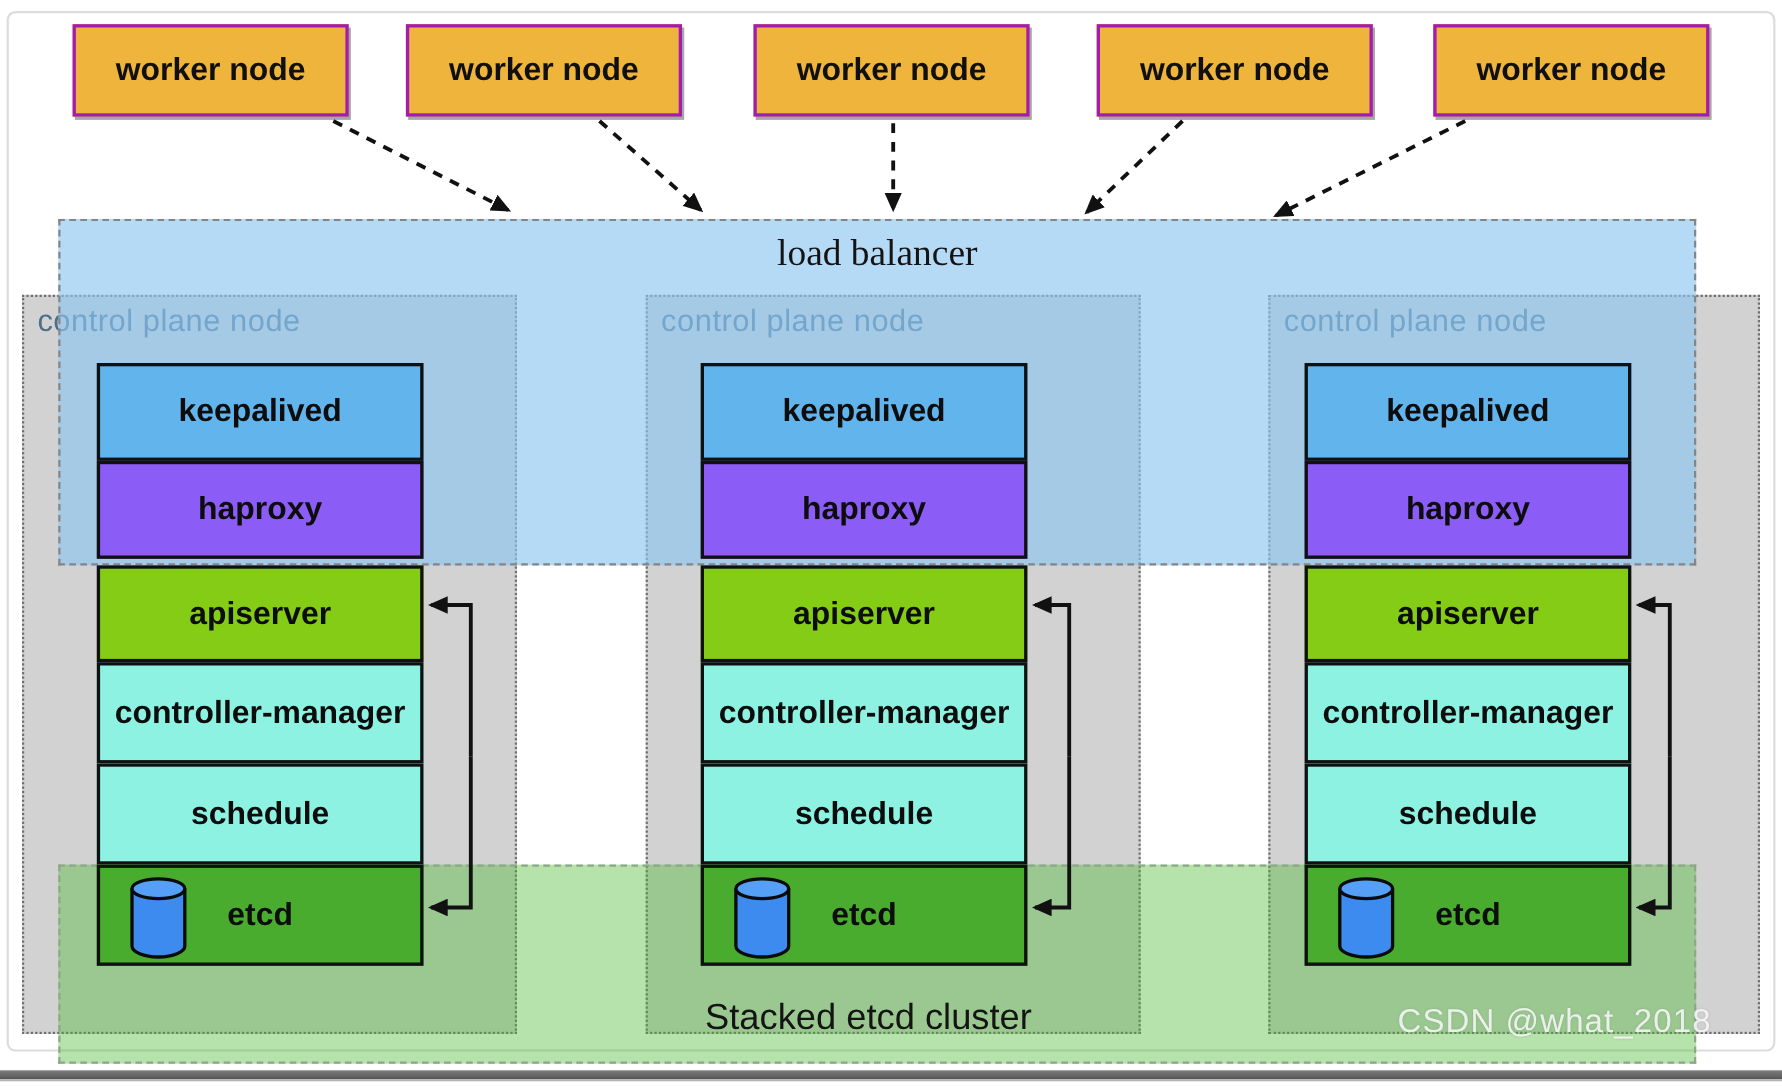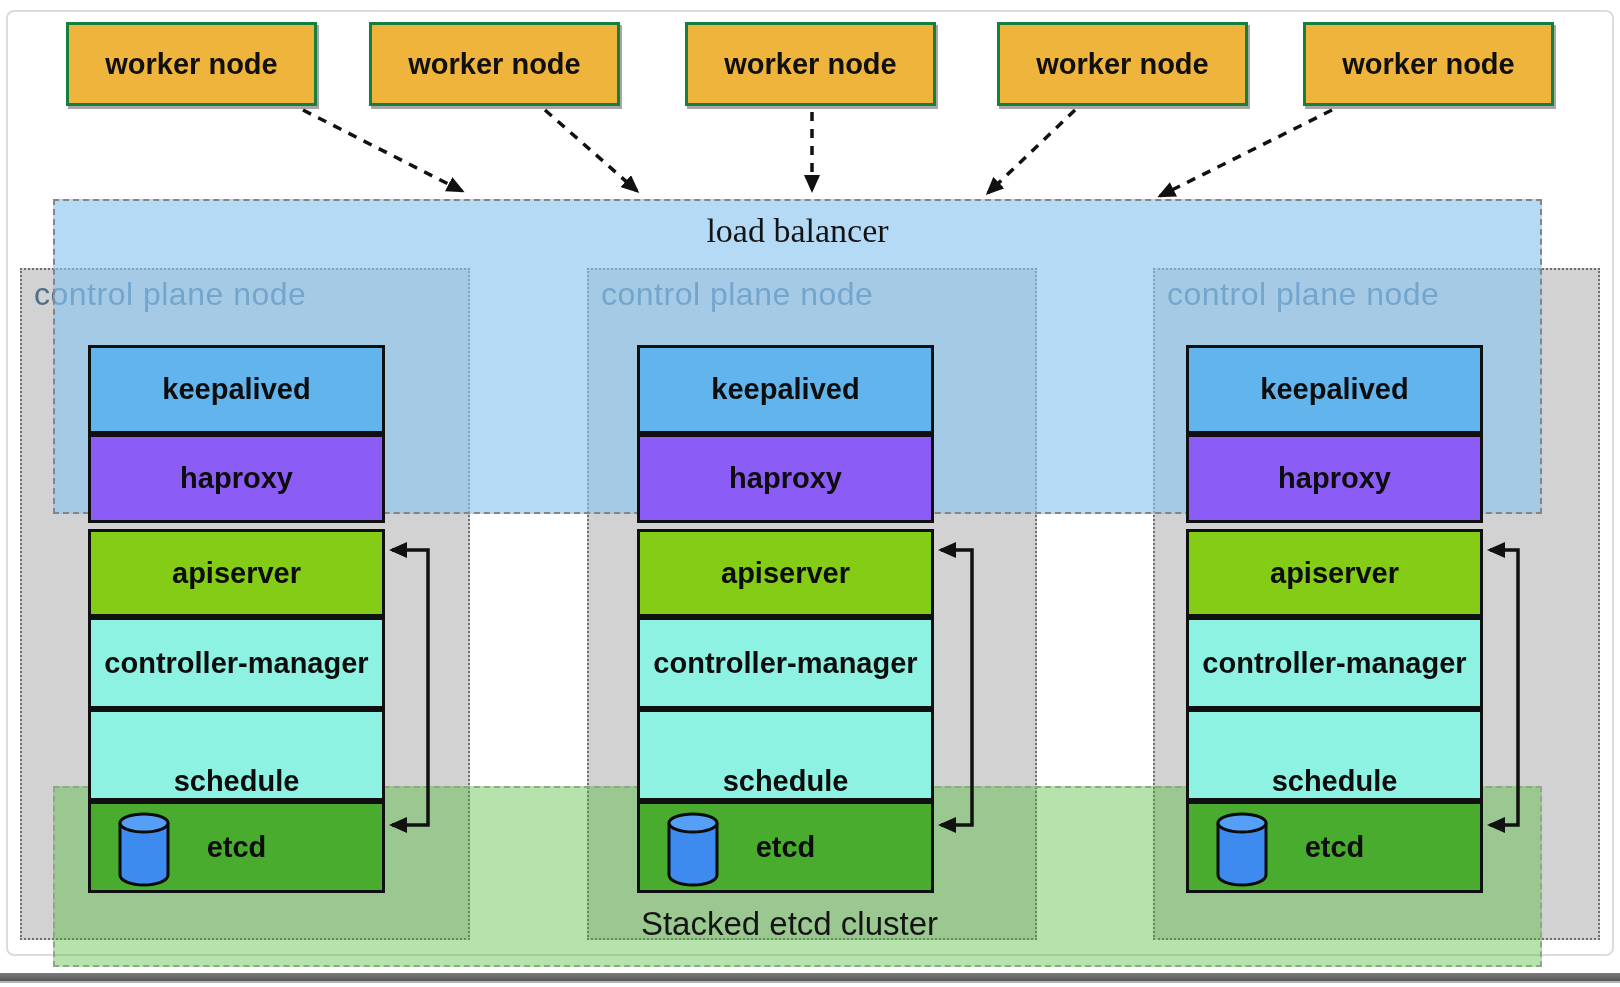--- a/index.html
+++ b/index.html
@@ -9,47 +9,47 @@
          border:2px solid #dcdcdc;border-radius:8px;z-index:0;}
   .bottom-rule{position:absolute;left:0;top:973px;width:1620px;height:8px;
          background:linear-gradient(#7d7d7d,#565656);border-bottom:2px solid #b5b5b5;z-index:9;}
 
   
   .plane{position:absolute;top:268px;height:672px;background:#d2d2d2;
          border:2px dotted #6e6e6e;box-sizing:border-box;z-index:1;}
   .plane-1{left:20px;width:450px;}
   .plane-2{left:587px;width:450px;}
   .plane-3{left:1153px;width:447px;}
-  .plane-label{position:absolute;left:12px;top:6px;font-size:32px;color:#4e6e8a;z-index:2;letter-spacing:.5px;}
+  .plane-label{position:absolute;left:12px;top:6px;font-size:28px;color:#4e6e8a;z-index:2;letter-spacing:.5px;}
 
   
   .lb-band{position:absolute;left:53px;top:199px;width:1489px;height:315px;
            background:rgba(138,197,241,0.64);border:2px dashed #858585;box-sizing:border-box;z-index:3;}
   .lb-label{position:absolute;left:0;right:0;top:11px;text-align:center;font-size:34px;color:#141414;font-family:Liberation Serif, serif;}
   .green-band{position:absolute;left:53px;top:786px;width:1489px;height:181px;
            background:rgba(70,185,45,0.40);border:2px dashed #8fa68a;box-sizing:border-box;z-index:4;}
   .green-label{position:absolute;left:0;right:16px;bottom:22px;text-align:center;font-size:33px;color:#141414;}
 
   
-  .stack{position:absolute;top:330px;width:334px;height:548px;z-index:5;margin-top:15px;}
+  .stack{position:absolute;top:330px;width:334px;height:548px;z-index:5;}
   .stack-1{left:88px;} .stack-2{left:637px;} .stack-3{left:1186px;}
   .row{position:absolute;left:0;width:297px;border:3px solid #101010;box-sizing:border-box;
        display:flex;align-items:center;justify-content:center;
        font-size:29px;font-weight:700;color:#0d0d0d;}
   .r-keepalived{top:0;height:89px;background:#62b4ec;}
   .r-haproxy{top:89px;height:89px;background:#8b5cf6;}
   .r-apiserver{top:184px;height:88px;background:#84cc16;}
   .r-cm{top:272px;height:92px;background:#8df2e2;}
-  .r-schedule{top:364px;height:92px;background:#8df2e2;align-items:flex-end;}
+  .r-schedule{top:364px;height:92px;background:#8df2e2;}
   .r-etcd{top:456px;height:92px;background:#49ac2e;}
   .db-icon{position:absolute;left:26px;top:8px;width:54px;height:76px;}
 
   
   .worker{position:absolute;top:22px;width:251px;height:84px;background:#efb43c;
-          border:3px solid #15803d;box-sizing:border-box;display:flex;align-items:center;justify-content:center;
+          border:3px solid #a21caf;box-sizing:border-box;display:flex;align-items:center;justify-content:center;
           font-size:29px;font-weight:700;color:#101010;z-index:7;
           box-shadow:2px 3px 0 rgba(60,60,60,0.45);}
   .w1{left:66px;} .w2{left:369px;} .w3{left:685px;} .w4{left:997px;} .w5{left:1303px;}
 
   .arrows{position:absolute;left:0;top:0;width:1620px;height:987px;z-index:6;pointer-events:none;}
 
   .watermark{position:absolute;top:912px;right:64px;font-size:30px;color:rgba(255,255,255,0.82);
              z-index:8;text-shadow:0 0 2px rgba(110,110,110,0.35);letter-spacing:1px;}
 </style>
 </head>
@@ -183,15 +183,16 @@
   <div class="worker w3">
       <span>worker node</span>
     </div>
   <div class="worker w4">
       <span>worker node</span>
     </div>
   <div class="worker w5">
       <span>worker node</span>
     </div>
 
+  <div class="watermark">CSDN @what_2018</div>
 
   <div class="bottom-rule"></div>
 </div>
 
 </body></html>

